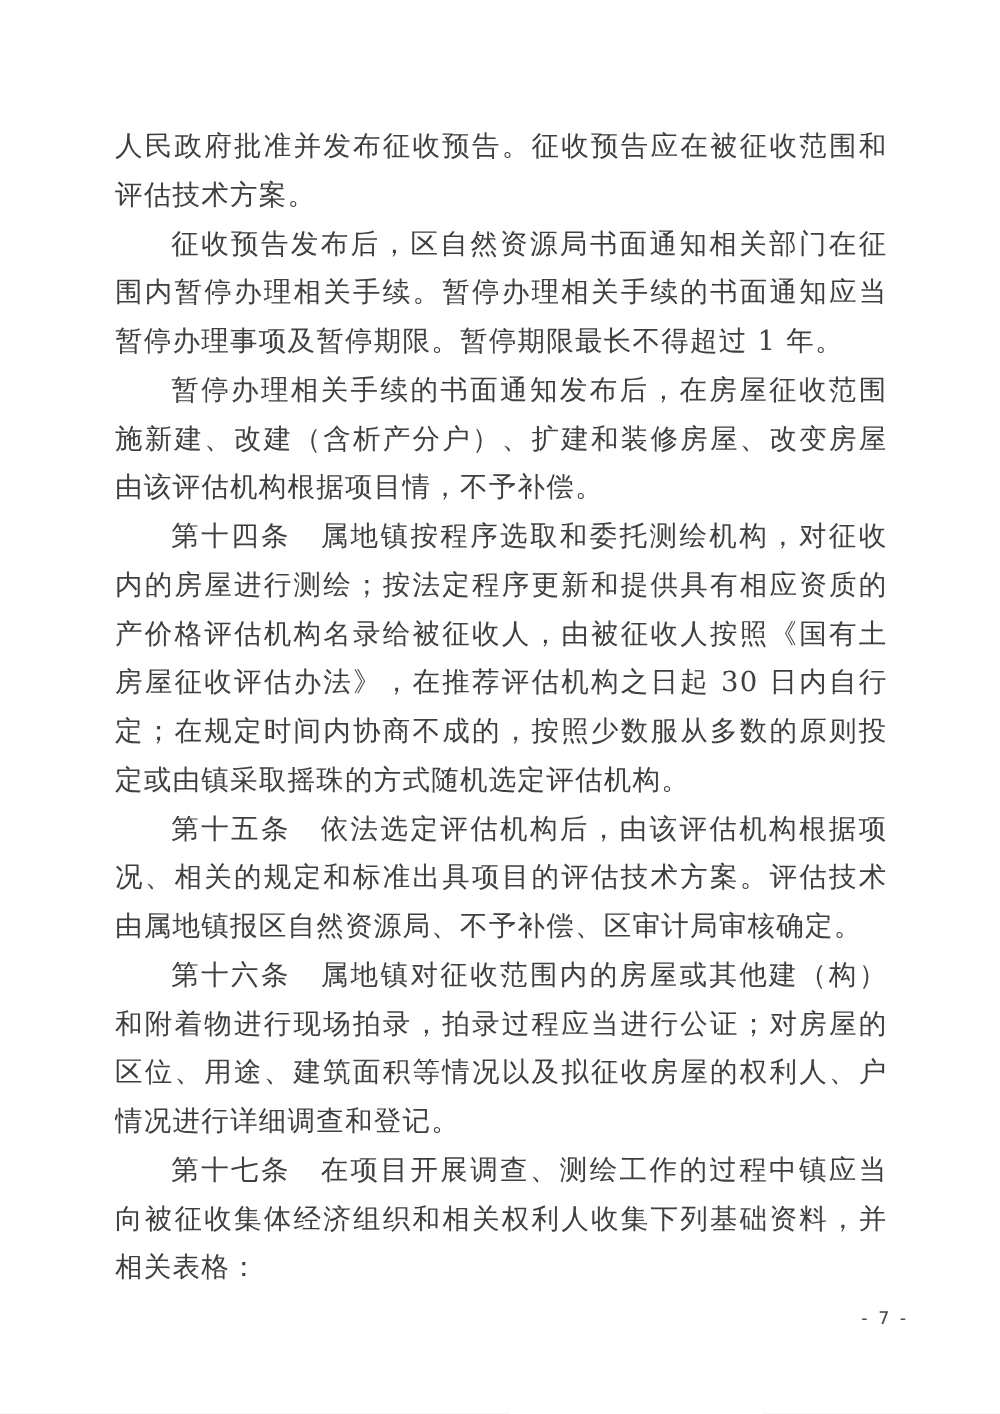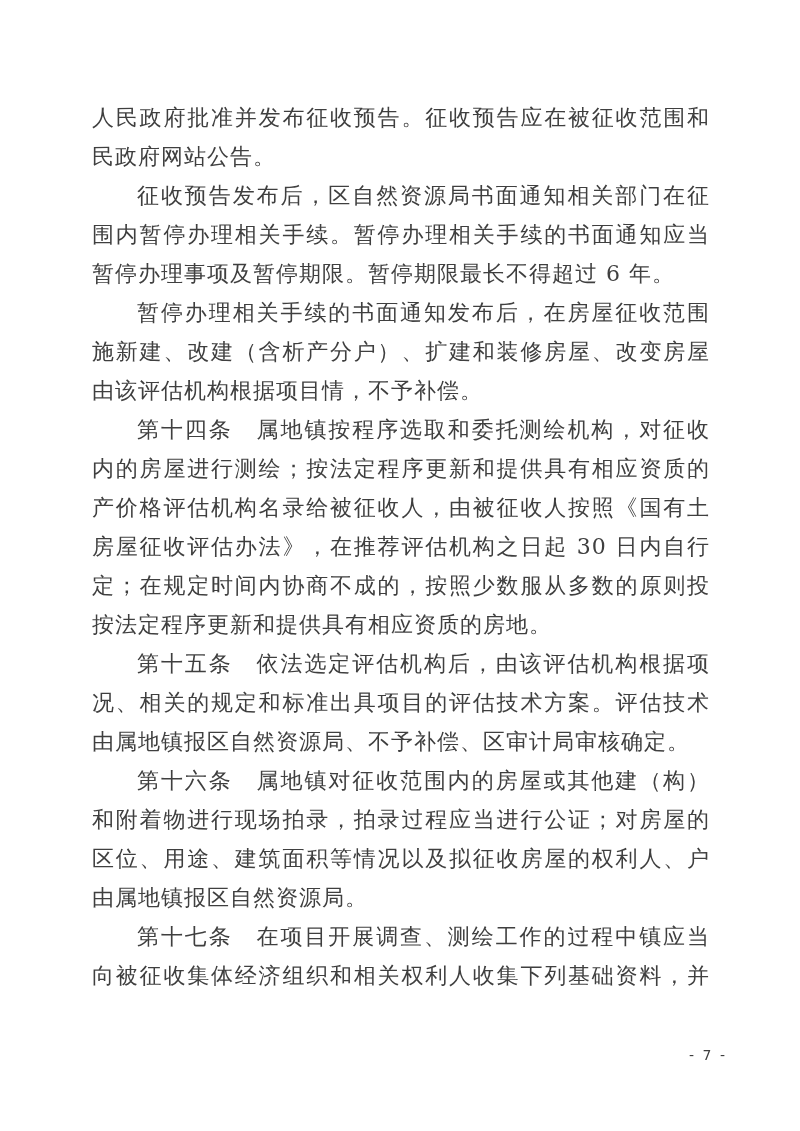--- a/index.html
+++ b/index.html
@@ -50,37 +50,38 @@
     text-align: center;
     font-family: "DejaVu Sans", "Liberation Sans", sans-serif;
   }
 </style>
 </head>
 <body>
 
 <div class="page">
   <div class="text-block">
       <div class="line justify">人民政府批准并发布征收预告。征收预告应在被征收范围和区人</div>
-      <div class="line">民政府网站公告。</div>
+      <div class="line">评估技术方案。</div>
       <div class="line indent justify">征收预告发布后，区自然资源局书面通知相关部门在征收范</div>
       <div class="line justify">围内暂停办理相关手续。暂停办理相关手续的书面通知应当载明</div>
-      <div class="line">暂停办理事项及暂停期限。暂停期限最长不得超过 6 年。</div>
+      <div class="line">暂停办理事项及暂停期限。暂停期限最长不得超过 1 年。</div>
       <div class="line indent justify">暂停办理相关手续的书面通知发布后，在房屋征收范围内实</div>
       <div class="line justify">施新建、改建（含析产分户）、扩建和装修房屋、改变房屋用途</div>
       <div class="line">由该评估机构根据项目情，不予补偿。</div>
       <div class="line indent justify">第十四条　属地镇按程序选取和委托测绘机构，对征收范围</div>
       <div class="line justify">内的房屋进行测绘；按法定程序更新和提供具有相应资质的房地</div>
       <div class="line justify">产价格评估机构名录给被征收人，由被征收人按照《国有土地上</div>
       <div class="line justify">房屋征收评估办法》，在推荐评估机构之日起 30 日内自行协商选</div>
       <div class="line justify">定；在规定时间内协商不成的，按照少数服从多数的原则投票决</div>
-      <div class="line">按法定程序更新和提供具有相应资质的房地。</div>
+      <div class="line">定或由镇采取摇珠的方式随机选定评估机构。</div>
       <div class="line indent justify">第十五条　依法选定评估机构后，由该评估机构根据项目情</div>
       <div class="line justify">况、相关的规定和标准出具项目的评估技术方案。评估技术方案</div>
       <div class="line">由属地镇报区自然资源局、不予补偿、区审计局审核确定。</div>
       <div class="line indent justify">第十六条　属地镇对征收范围内的房屋或其他建（构）筑物</div>
       <div class="line justify">和附着物进行现场拍录，拍录过程应当进行公证；对房屋的权属、</div>
       <div class="line justify">区位、用途、建筑面积等情况以及拟征收房屋的权利人、户数等</div>
-      <div class="line">由属地镇报区自然资源局。</div>
+      <div class="line">情况进行详细调查和登记。</div>
       <div class="line indent justify">第十七条　在项目开展调查、测绘工作的过程中镇应当同步</div>
       <div class="line justify">向被征收集体经济组织和相关权利人收集下列基础资料，并填报</div>
+      <div class="line">相关表格：</div>
     </div>
   <div class="page-number">- 7 -</div>
 </div>
 
 </body></html>

